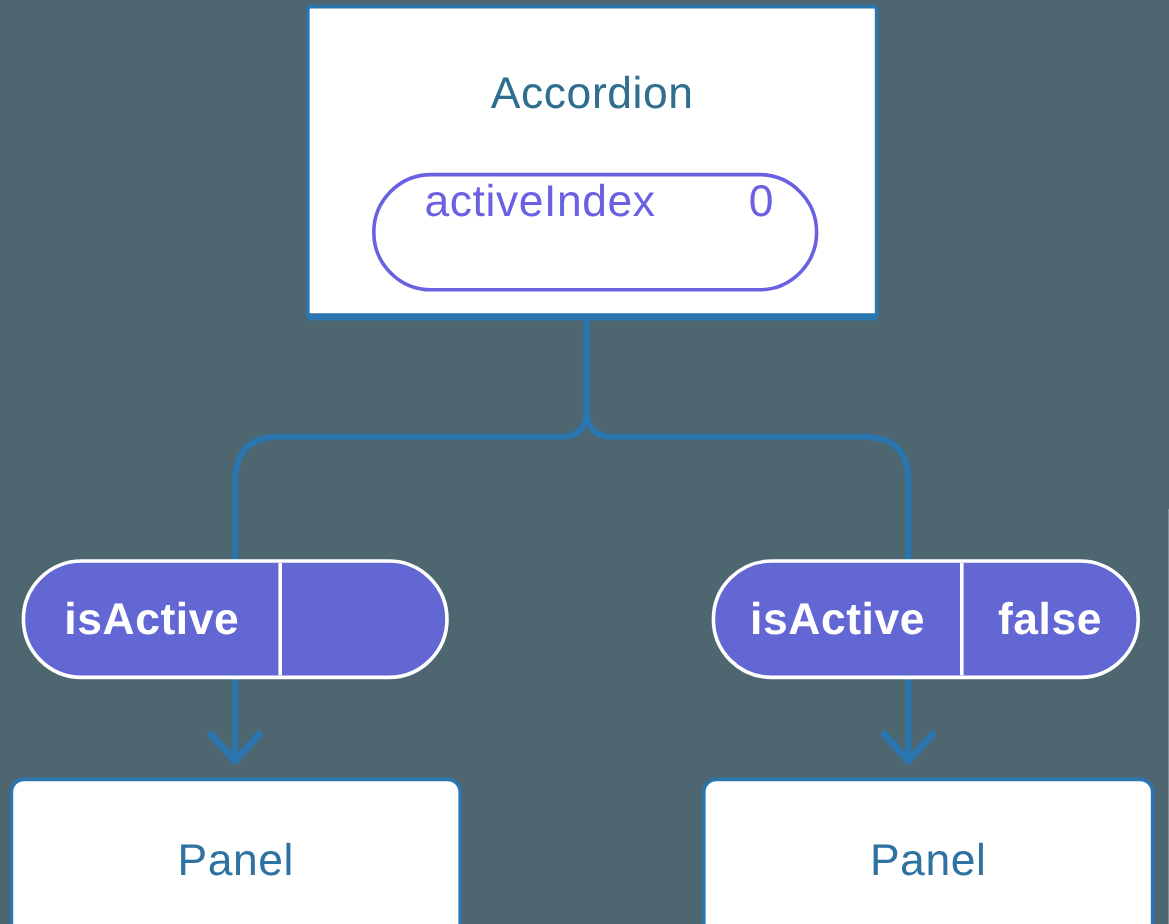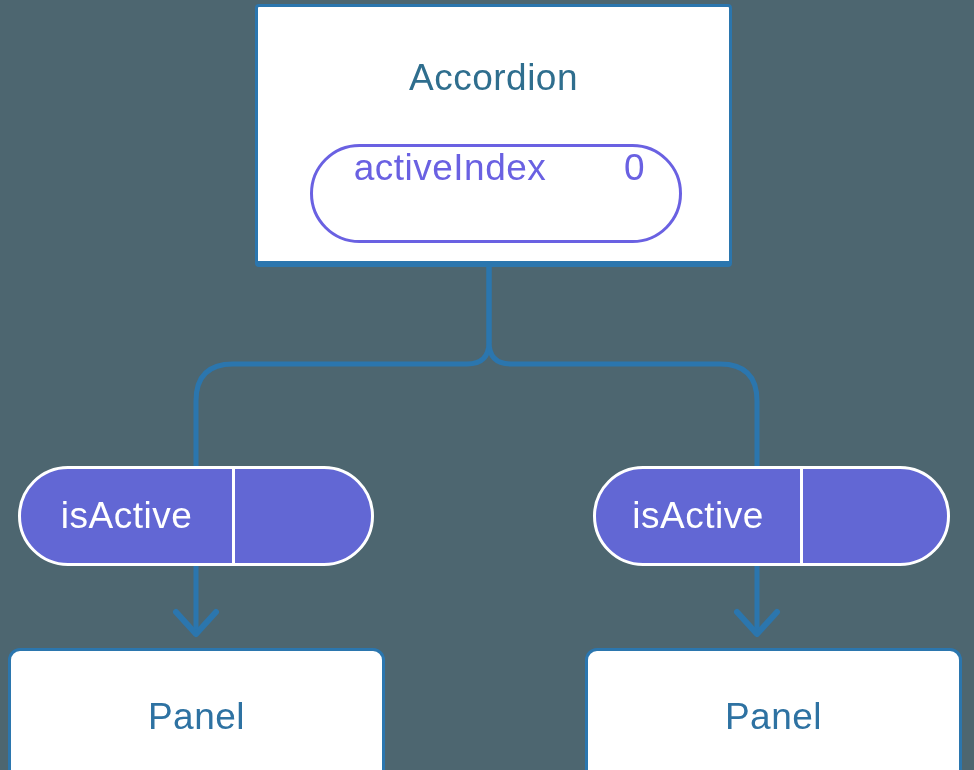--- a/index.html
+++ b/index.html
@@ -23,21 +23,21 @@
     border:3px solid var(--purple-border);border-radius:999px;background:var(--white);
     display:flex;align-items:flex-start;overflow:hidden;margin-top:24px;}
   .state-pill .seg{display:flex;align-items:center;justify-content:center;
     font-size:37px;color:var(--purple-border);letter-spacing:0.5px;}
   .state-pill .seg-name{width:274px;}
   .state-pill .seg-value{flex:1;}
   .state-pill .divider{width:3px;background:var(--purple-border);}
 
   .prop-pill{position:absolute;top:466px;height:100px;box-sizing:border-box;z-index:1;
     border:3px solid var(--white);border-radius:999px;background:var(--purple-fill);
-    display:flex;align-items:stretch;overflow:hidden;}
+    display:flex;align-items:stretch;overflow:hidden;font-weight:bold;}
   .prop-pill .seg{display:flex;align-items:center;justify-content:center;
     font-size:37px;color:var(--white);letter-spacing:0.5px;}
   .prop-pill .divider{width:3px;background:var(--white);}
   .prop-pill-left{left:18px;width:356px;}
   .prop-pill-left .seg-name{width:211px;}
   .prop-pill-left .seg-value{flex:1;}
   .prop-pill-right{left:593px;width:357px;}
   .prop-pill-right .seg-name{width:204px;}
   .prop-pill-right .seg-value{flex:1;}
 
@@ -69,19 +69,20 @@
   </div>
 
   <div class="prop-pill prop-pill-left">
     <div class="seg seg-name">isActive</div>
     <div class="divider"></div>
   </div>
 
   <div class="prop-pill prop-pill-right">
     <div class="seg seg-name">isActive</div>
     <div class="divider"></div>
+    <div class="seg seg-value">false</div>
   </div>
 
   <div class="node-box panel-box panel-left">Panel</div>
 
   <div class="node-box panel-box panel-right">Panel</div>
 
 </div>
 
 </body></html>

